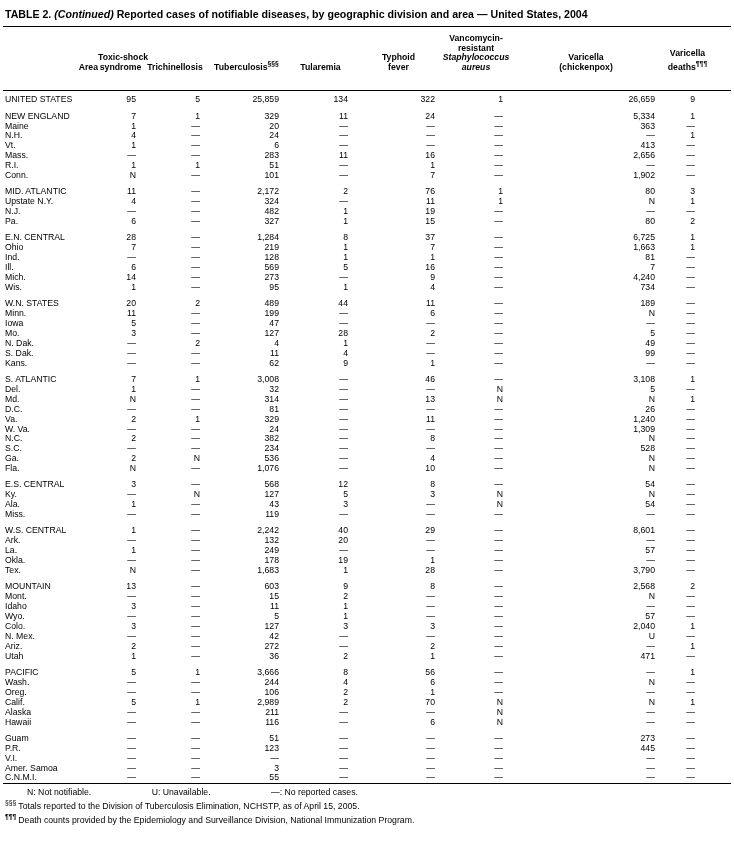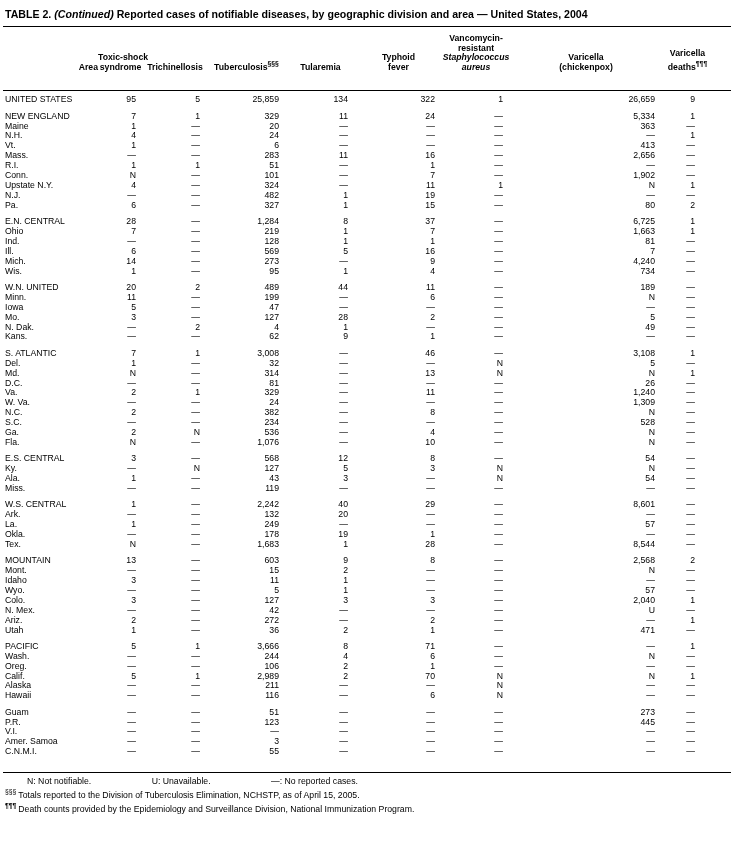--- a/index.html
+++ b/index.html
@@ -33,21 +33,21 @@
   th .ital { font-style:italic; }
   sup { font-size:6.8px; }
   td {
     font-size:8.7px; line-height:9.9px; white-space:nowrap; overflow:hidden;
   }
   td.num-col { text-align:right; padding-right:7px; }
   td.num-col:last-child { padding-right:36px; }
   td.area-col { text-align:left; padding-left:2px; }
   tr.group-start td { padding-top:6.4px; }
   tbody:first-of-type tr:first-child td { padding-top:4px; }
-  tbody:last-of-type tr:last-child td { padding-bottom:15px; }
+  tbody:last-of-type tr:last-child td { padding-bottom:0; }
   .footnotes { padding:3px 2px 0 2px; font-size:8.7px; line-height:10.8px; }
   .fn-item { margin-right:36px;padding-left:22px; }
   .fn-note sup { margin-right:2px; }
   .fn-note-bold-marker sup { font-weight:bold; }
 </style>
 </head>
 <body>
 
 <div class="page">
 
@@ -193,20 +193,31 @@
           <td class="num-col">—</td>
           <td class="num-col">101</td>
           <td class="num-col">—</td>
           <td class="num-col">7</td>
           <td class="num-col">—</td>
           <td class="num-col">1,902</td>
           <td class="num-col">—</td>
         </tr>
       </tbody>
       <tbody class="group">
+        <tr class="group-start">
+          <td class="area-col">MID. ATLANTIC</td>
+          <td class="num-col">11</td>
+          <td class="num-col">—</td>
+          <td class="num-col">2,172</td>
+          <td class="num-col">2</td>
+          <td class="num-col">76</td>
+          <td class="num-col">1</td>
+          <td class="num-col">80</td>
+          <td class="num-col">3</td>
+        </tr>
         <tr>
           <td class="area-col">Upstate N.Y.</td>
           <td class="num-col">4</td>
           <td class="num-col">—</td>
           <td class="num-col">324</td>
           <td class="num-col">—</td>
           <td class="num-col">11</td>
           <td class="num-col">1</td>
           <td class="num-col">N</td>
           <td class="num-col">1</td>
@@ -297,21 +308,21 @@
           <td class="num-col">95</td>
           <td class="num-col">1</td>
           <td class="num-col">4</td>
           <td class="num-col">—</td>
           <td class="num-col">734</td>
           <td class="num-col">—</td>
         </tr>
       </tbody>
       <tbody class="group">
         <tr class="group-start">
-          <td class="area-col">W.N. UNITED</td>
+          <td class="area-col">W.N. STATES</td>
           <td class="num-col">20</td>
           <td class="num-col">2</td>
           <td class="num-col">489</td>
           <td class="num-col">44</td>
           <td class="num-col">11</td>
           <td class="num-col">—</td>
           <td class="num-col">189</td>
           <td class="num-col">—</td>
         </tr>
         <tr>
@@ -352,20 +363,31 @@
           <td class="num-col">—</td>
           <td class="num-col">2</td>
           <td class="num-col">4</td>
           <td class="num-col">1</td>
           <td class="num-col">—</td>
           <td class="num-col">—</td>
           <td class="num-col">49</td>
           <td class="num-col">—</td>
         </tr>
         <tr>
+          <td class="area-col">S. Dak.</td>
+          <td class="num-col">—</td>
+          <td class="num-col">—</td>
+          <td class="num-col">11</td>
+          <td class="num-col">4</td>
+          <td class="num-col">—</td>
+          <td class="num-col">—</td>
+          <td class="num-col">99</td>
+          <td class="num-col">—</td>
+        </tr>
+        <tr>
           <td class="area-col">Kans.</td>
           <td class="num-col">—</td>
           <td class="num-col">—</td>
           <td class="num-col">62</td>
           <td class="num-col">9</td>
           <td class="num-col">1</td>
           <td class="num-col">—</td>
           <td class="num-col">—</td>
           <td class="num-col">—</td>
         </tr>
@@ -574,21 +596,21 @@
           <td class="num-col">—</td>
         </tr>
         <tr>
           <td class="area-col">Tex.</td>
           <td class="num-col">N</td>
           <td class="num-col">—</td>
           <td class="num-col">1,683</td>
           <td class="num-col">1</td>
           <td class="num-col">28</td>
           <td class="num-col">—</td>
-          <td class="num-col">8,544</td>
+          <td class="num-col">3,790</td>
           <td class="num-col">—</td>
         </tr>
       </tbody>
       <tbody class="group">
         <tr class="group-start">
           <td class="area-col">MOUNTAIN</td>
           <td class="num-col">13</td>
           <td class="num-col">—</td>
           <td class="num-col">603</td>
           <td class="num-col">9</td>
@@ -675,21 +697,21 @@
           <td class="num-col">—</td>
         </tr>
       </tbody>
       <tbody class="group">
         <tr class="group-start">
           <td class="area-col">PACIFIC</td>
           <td class="num-col">5</td>
           <td class="num-col">1</td>
           <td class="num-col">3,666</td>
           <td class="num-col">8</td>
-          <td class="num-col">71</td>
+          <td class="num-col">56</td>
           <td class="num-col">—</td>
           <td class="num-col">—</td>
           <td class="num-col">1</td>
         </tr>
         <tr>
           <td class="area-col">Wash.</td>
           <td class="num-col">—</td>
           <td class="num-col">—</td>
           <td class="num-col">244</td>
           <td class="num-col">4</td>

